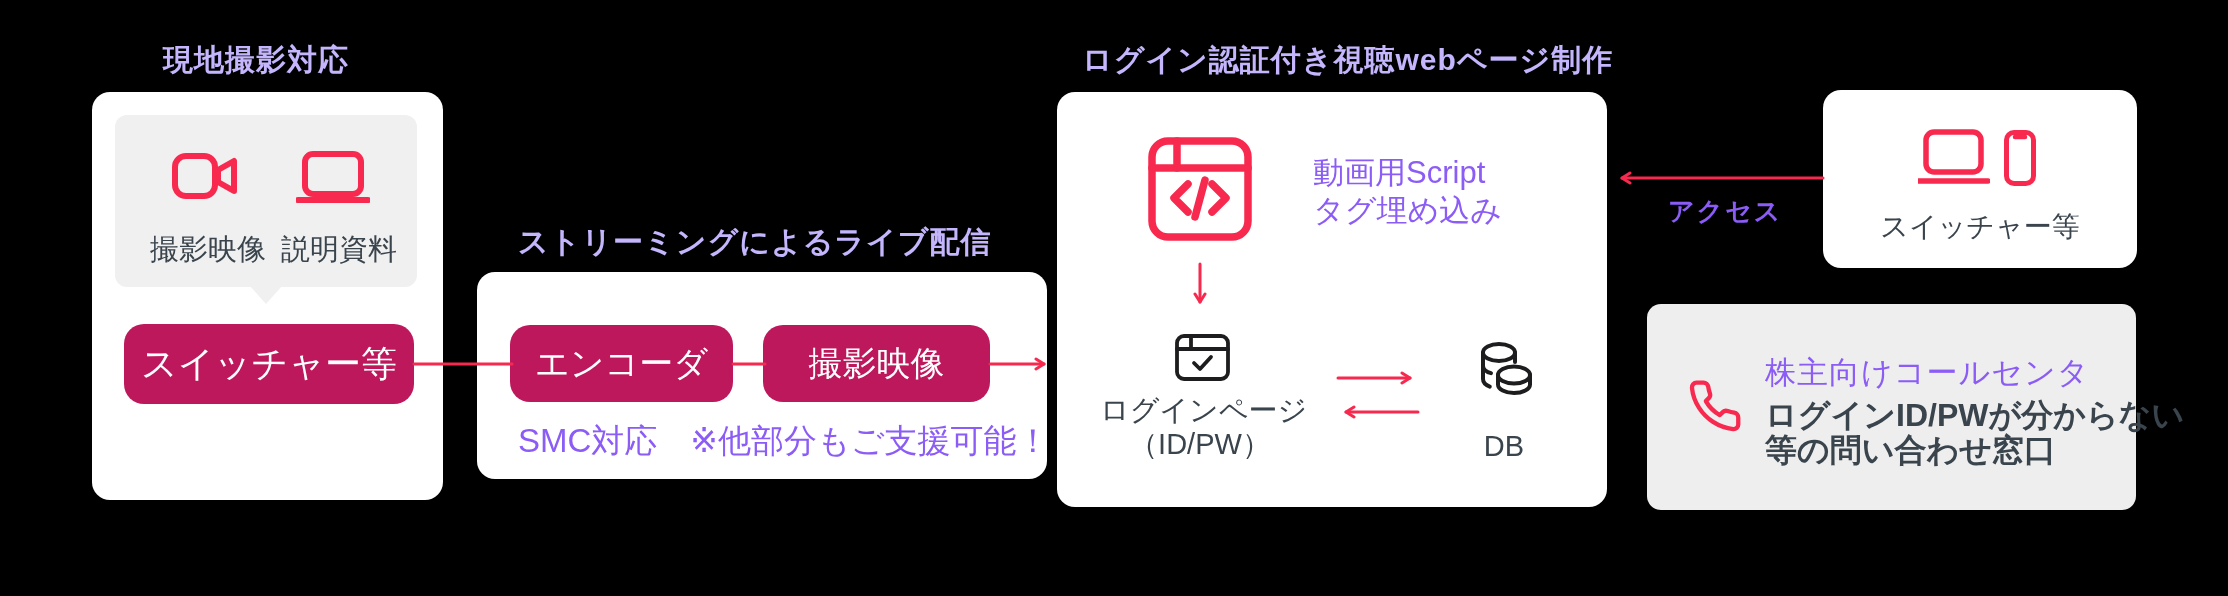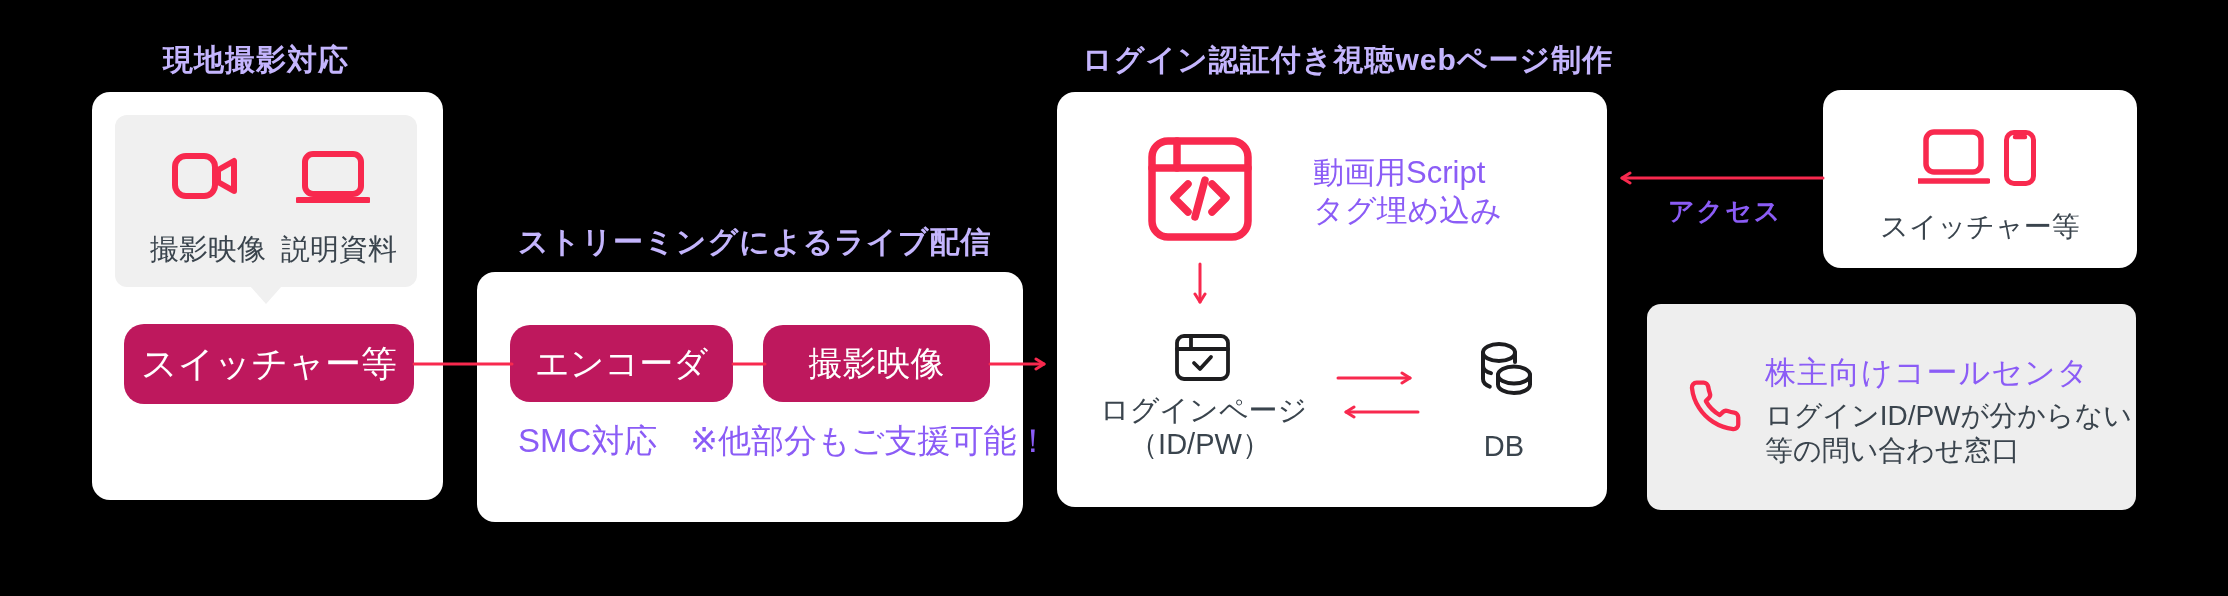--- a/index.html
+++ b/index.html
@@ -83,21 +83,21 @@
         <line x1="2" y1="49" x2="72" y2="49"></line>
       </g>
     </svg>
 
     <div class="icon-label" style="left:58px;top:138px;width:108px;">撮影映像</div>
     <div class="icon-label" style="left:189px;top:138px;width:108px;">説明資料</div>
 
     <div class="node" style="left:32px;top:232px;width:290px;height:80px;font-size:36px;">スイッチャー等</div>
   </div>
 
-  <div class="card" style="left:477px;top:272px;width:546px;height:250px;">
+  <div class="card" style="left:477px;top:272px;width:546px;height:207px;padding-left:24px;">
     <div class="node" style="left:33px;top:53px;width:223px;height:77px;font-size:34px;">エンコーダ</div>
     <div class="node" style="left:286px;top:53px;width:227px;height:77px;font-size:34px;">撮影映像</div>
     <div class="abs accent-text nowrap" style="left:41px;top:147px;font-size:33px;font-weight:500;">SMC対応　※他部分もご支援可能！</div>
   </div>
 
   <div class="card" style="left:1057px;top:92px;width:550px;height:415px;">
     <svg class="icon" style="left:91px;top:45px;" width="104" height="104" viewBox="0 0 104 104">
       <g fill="none" stroke="#F8294E" stroke-width="7.5" stroke-linejoin="round" stroke-linecap="round">
         <rect x="4" y="4" width="96" height="96" rx="16"></rect>
         <line x1="4" y1="31" x2="100" y2="31"></line>
@@ -159,21 +159,21 @@
 
   <div class="abs accent-text nowrap" style="left:1668px;top:194px;font-size:26px;font-weight:600;letter-spacing:2px;">アクセス</div>
 
   <div class="card gray" style="left:1647px;top:304px;width:489px;height:206px;">
     <svg class="icon" style="left:40px;top:74px;" width="58" height="58" viewBox="0 0 58 58">
       <g fill="none" stroke="#F8294E" stroke-width="1.85" stroke-linejoin="round" stroke-linecap="round" transform="scale(2.33)">
         <path d="M22 16.92v3a2 2 0 0 1-2.18 2 19.79 19.79 0 0 1-8.63-3.07 19.5 19.5 0 0 1-6-6 19.79 19.79 0 0 1-3.07-8.67A2 2 0 0 1 4.11 2h3a2 2 0 0 1 2 1.72 12.84 12.84 0 0 0 .7 2.81 2 2 0 0 1-.45 2.11L8.09 9.91a16 16 0 0 0 6 6l1.27-1.27a2 2 0 0 1 2.11-.45 12.84 12.84 0 0 0 2.81.7A2 2 0 0 1 22 16.92z"></path>
       </g>
     </svg>
     <div class="abs accent-text nowrap" style="left:118px;top:48px;font-size:31px;font-weight:500;letter-spacing:1px;">株主向けコールセンタ</div>
-    <div class="abs dark-text" style="left:118px;top:94px;font-size:28px;font-weight:400;line-height:35px;">
+    <div class="abs dark-text" style="left:118px;top:94px;font-size:32px;font-weight:700;line-height:35px;">
       <div class="nowrap">ログインID/PWが分からない</div>
       <div class="nowrap">等の問い合わせ窓口</div>
     </div>
   </div>
 
   <svg class="abs" style="left:0;top:0;pointer-events:none;" width="2228" height="596" viewBox="0 0 2228 596">
     <defs>
       <marker id="ah" markerUnits="userSpaceOnUse" markerWidth="16" markerHeight="16" refX="10" refY="7" orient="auto">
         <path d="M2,2 L10,7 L2,12" fill="none" stroke="#F8294E" stroke-width="3" stroke-linecap="round" stroke-linejoin="round"></path>
       </marker>

